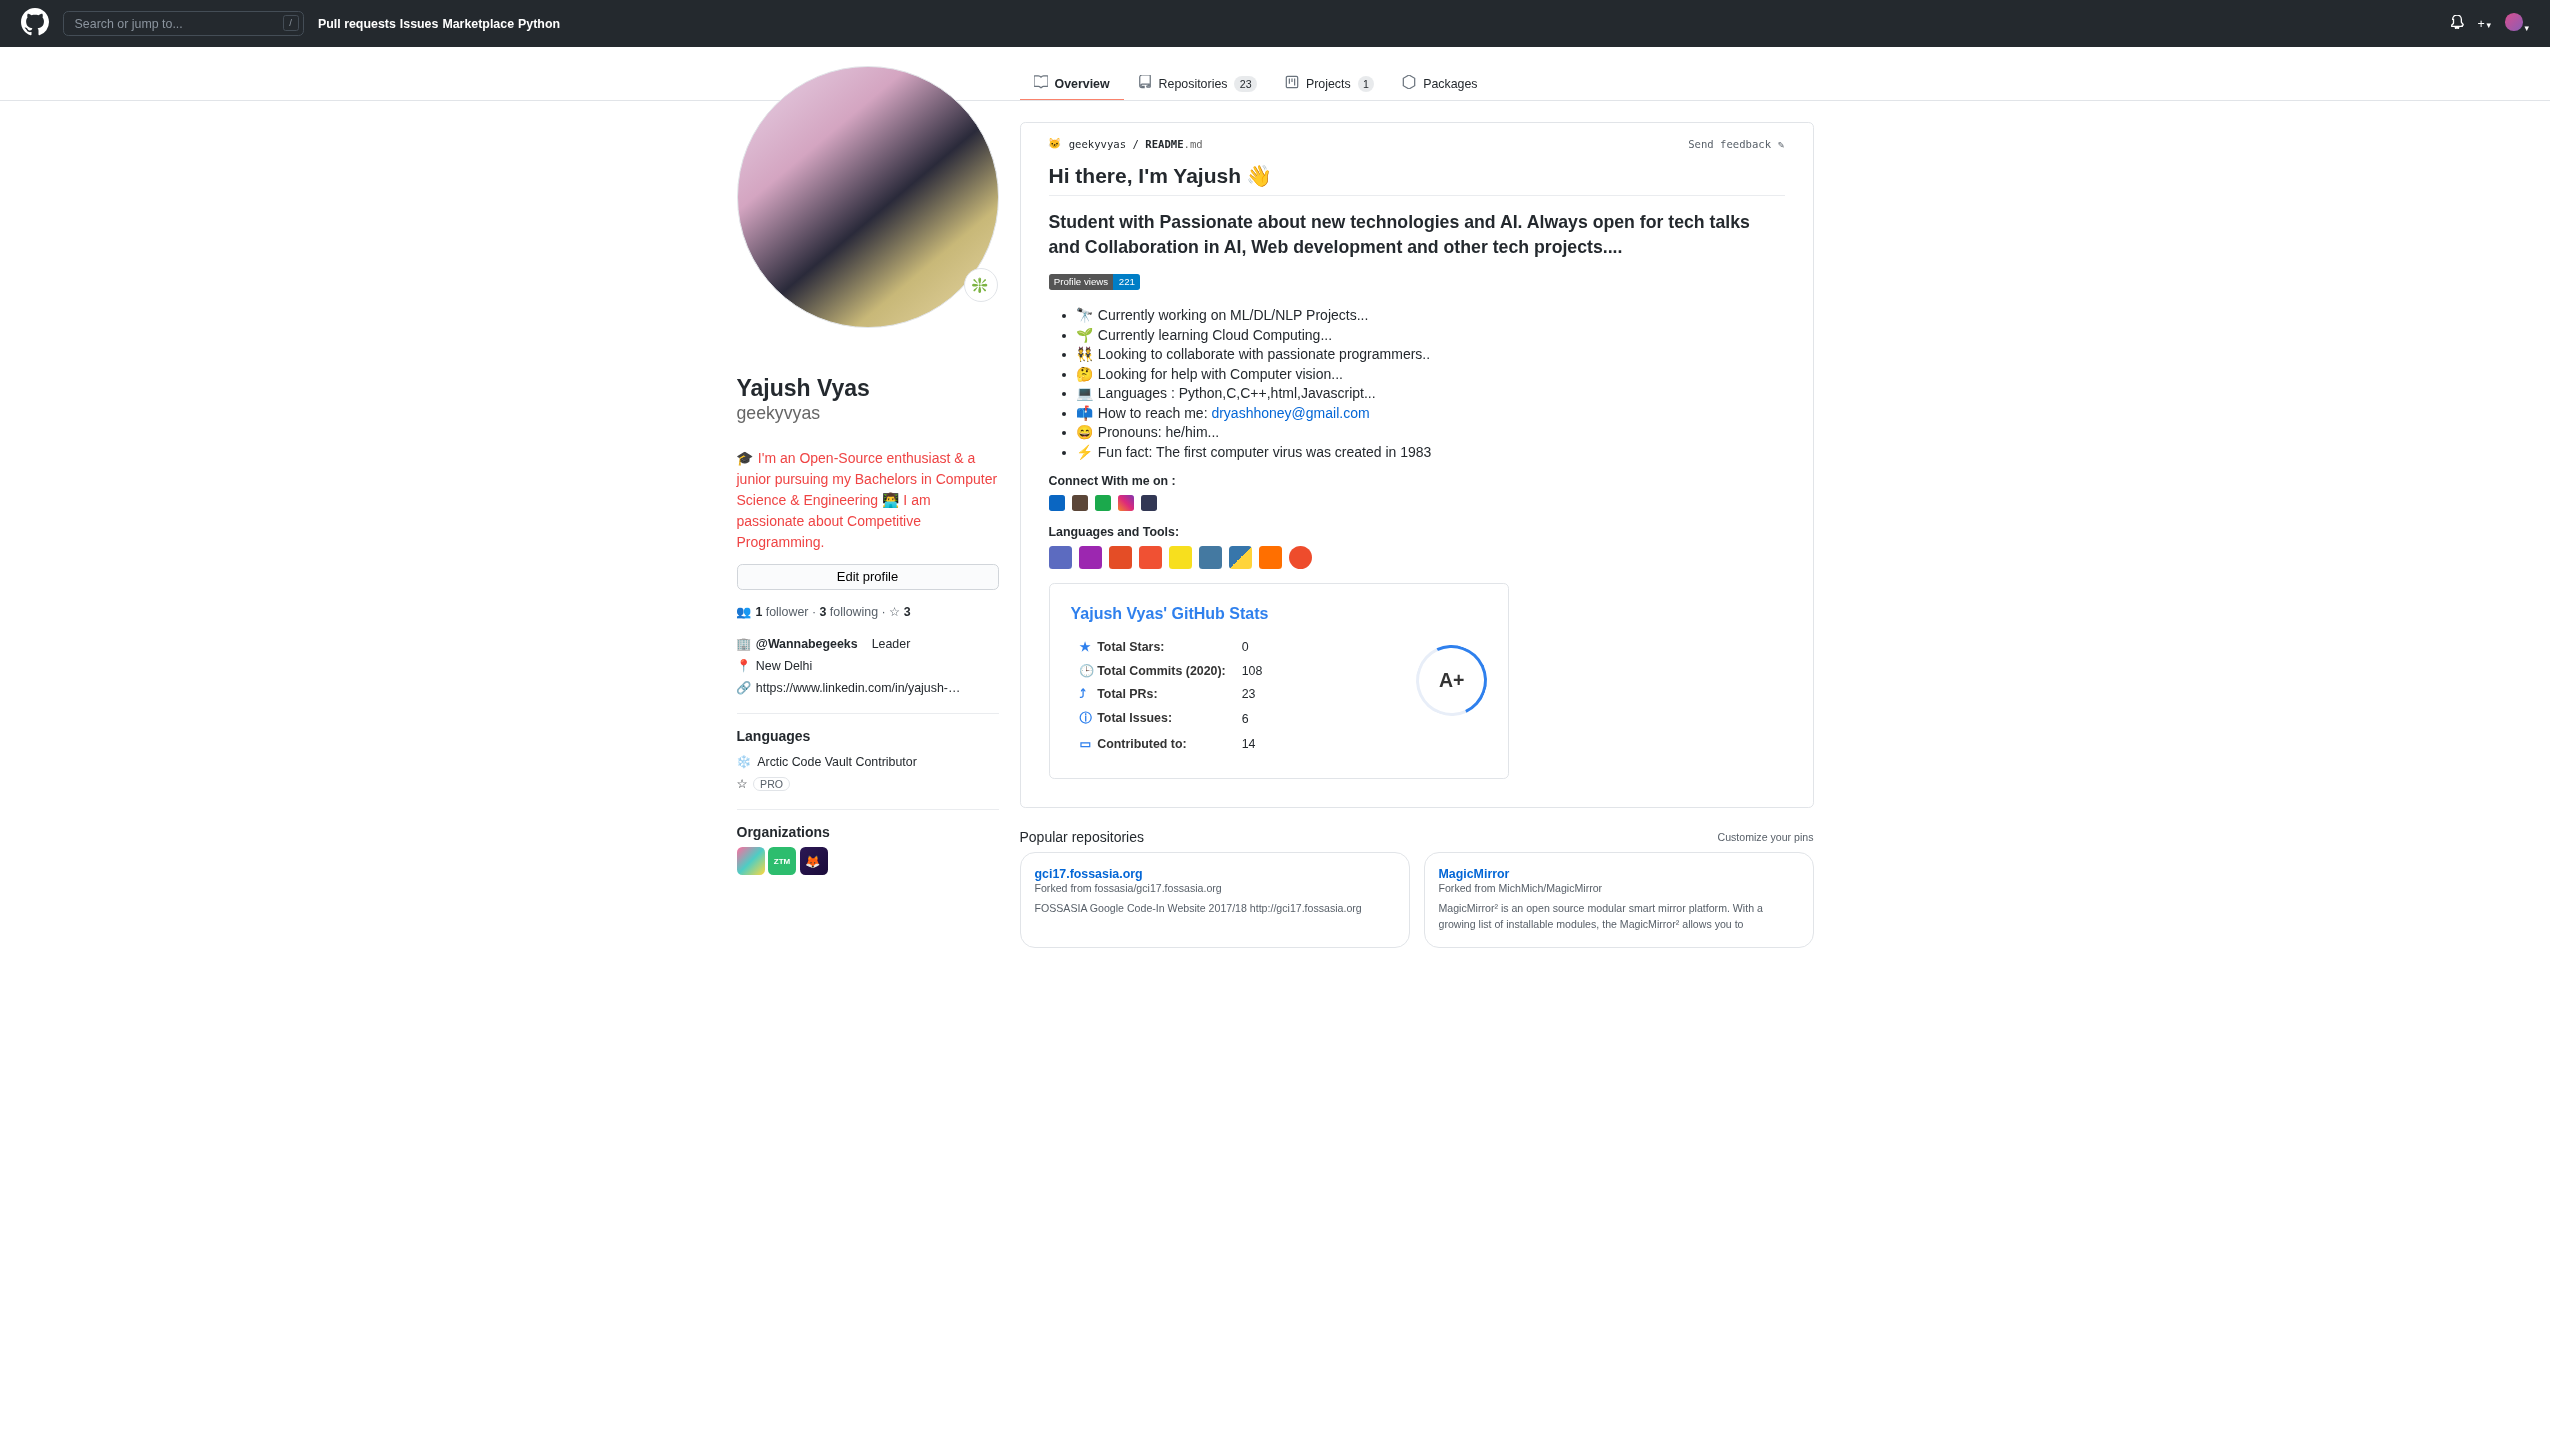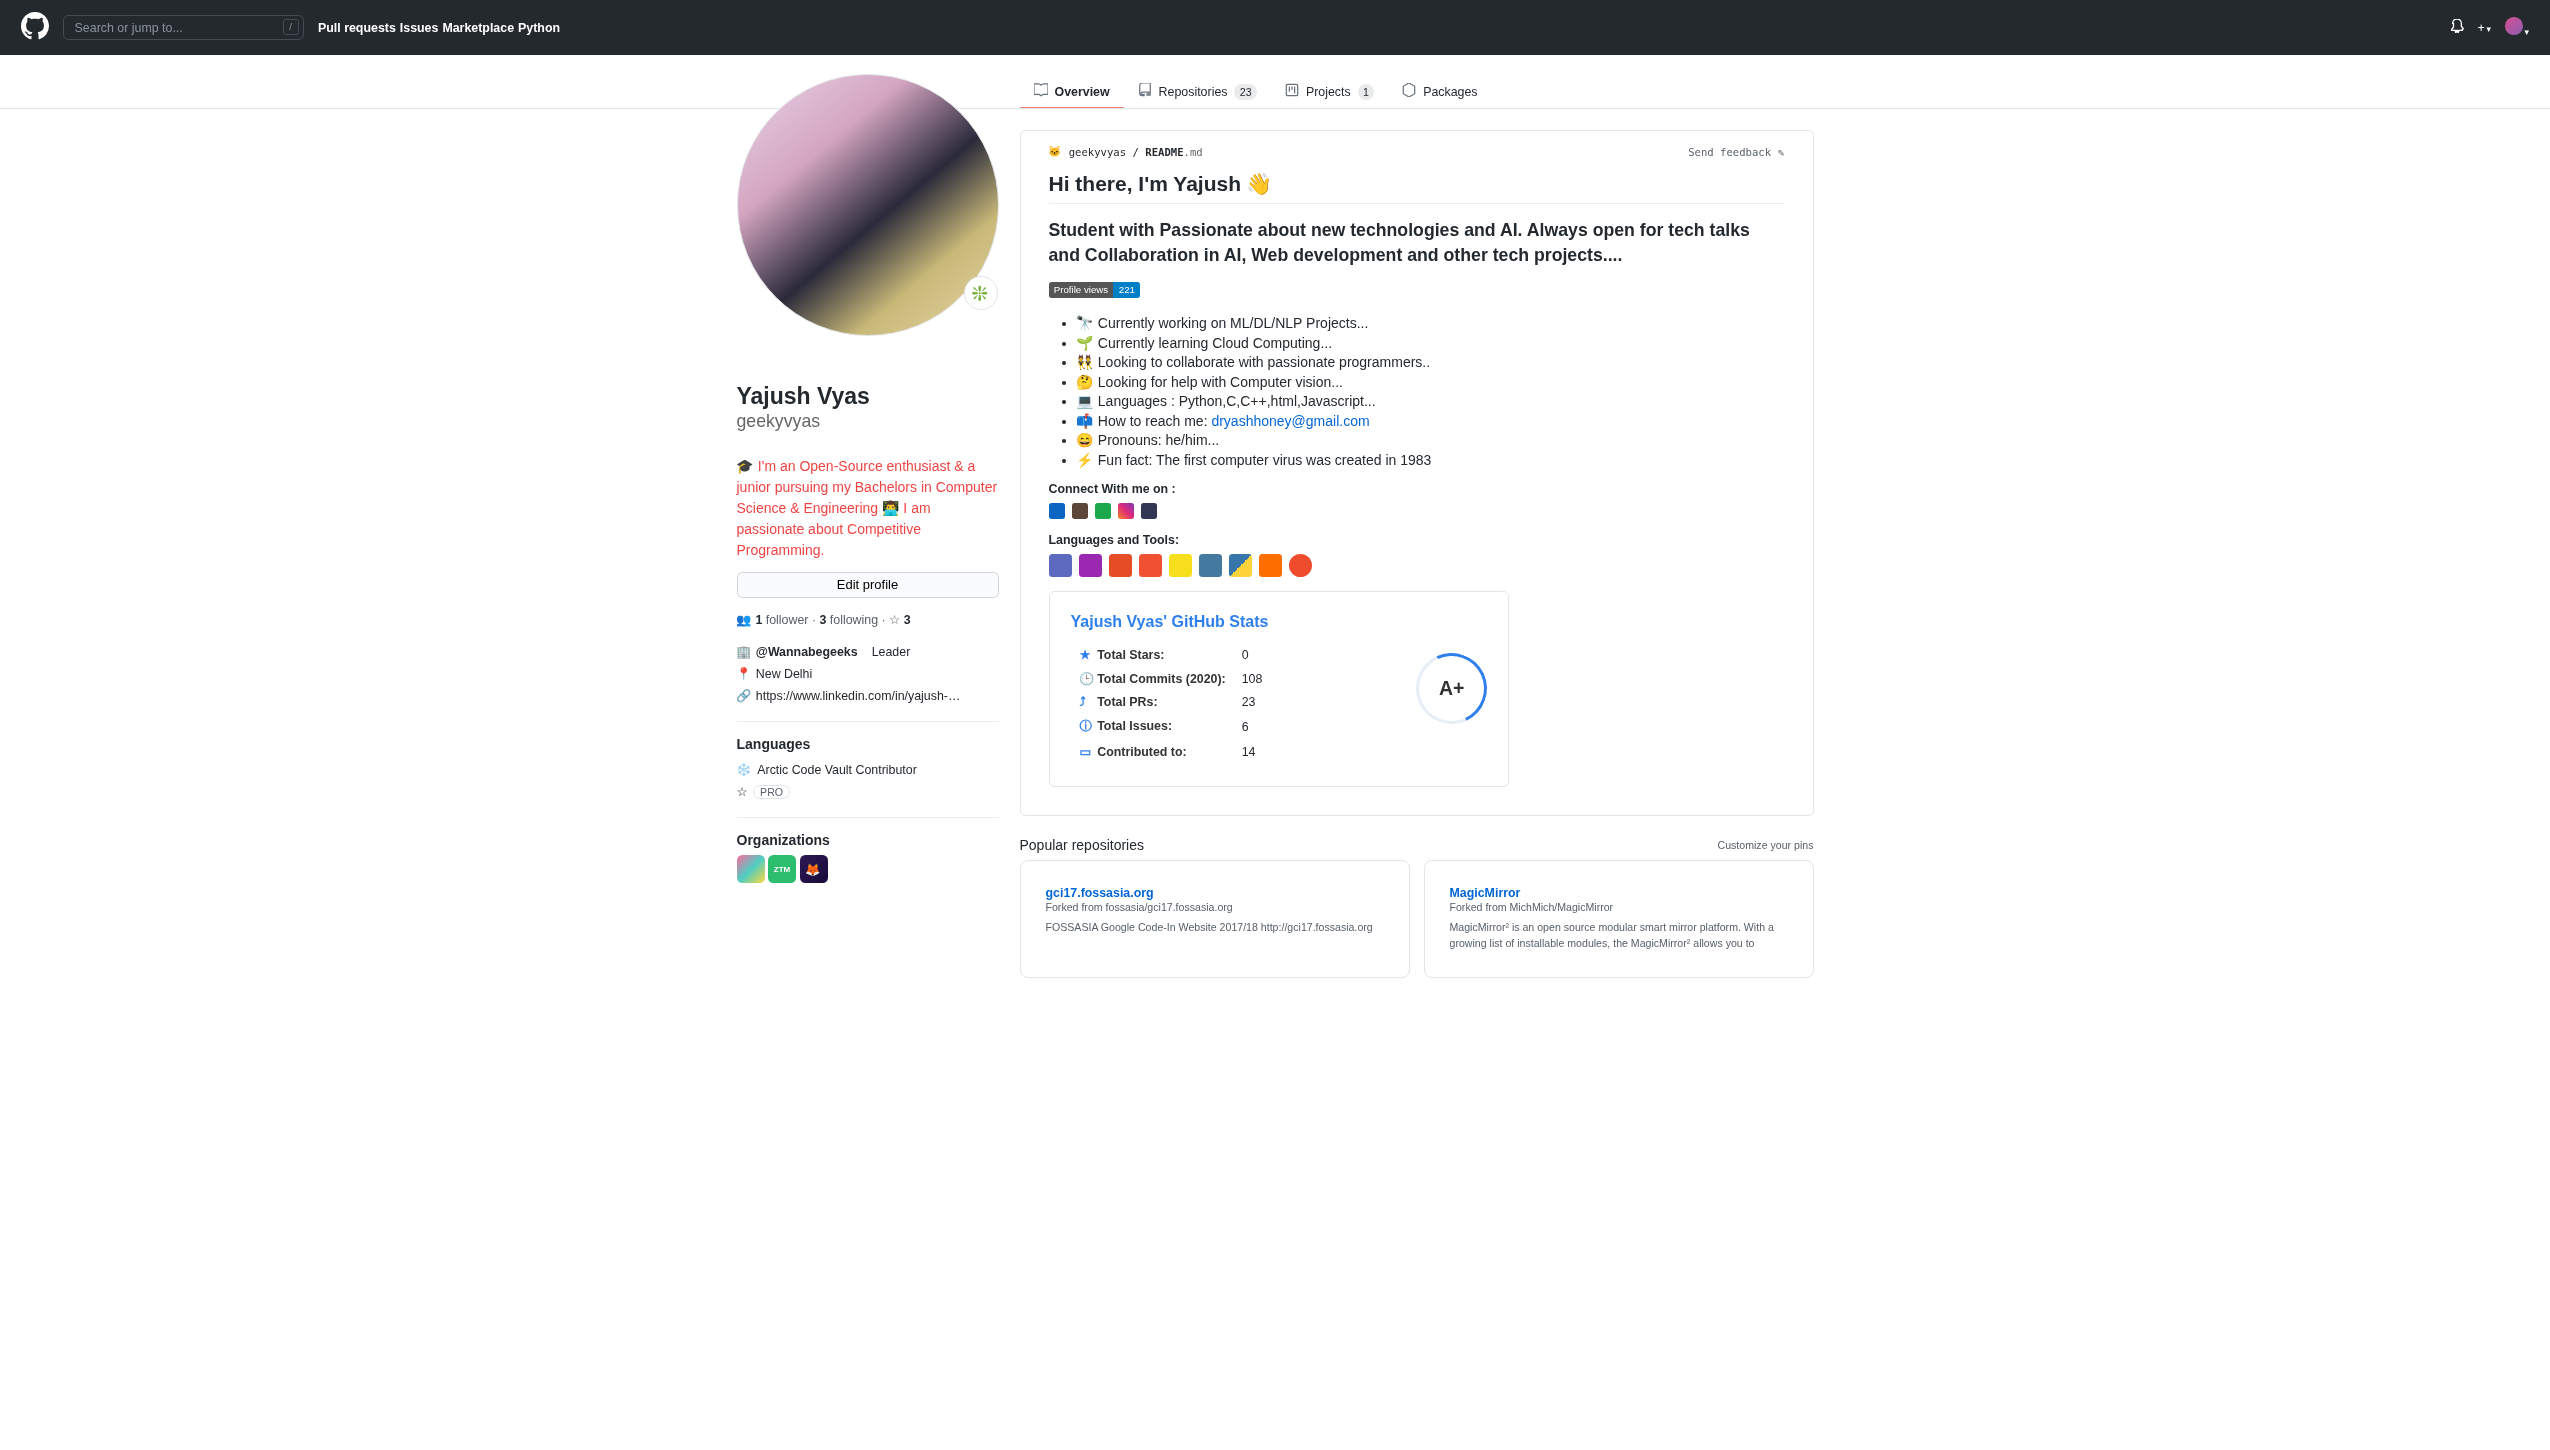--- a/index.html
+++ b/index.html
@@ -1,19 +1,19 @@
 <!DOCTYPE html>
 <html style="font-size:14px"><head>
 <meta charset="utf-8">
 <style>
 * { box-sizing: border-box; margin: 0; padding: 0; }
 body { font-family: -apple-system, BlinkMacSystemFont, "Segoe UI", Helvetica, Arial, sans-serif; font-size: 12.4px; color: #24292e; background: #fff; }
 a { color: #0366d6; text-decoration: none; }
 
-.header { background: #24292e; height: 55px; display: flex; align-items: center; padding: 0 21px; }
+.header { background: #24292e; height: 47px; display: flex; align-items: center; padding: 0 21px; }
 .header .logo { color: #fff; margin-right: 14px; }
 .header .search { position: relative; margin-right: 14px; }
 .header .search input { width: 241px; height: 25px; background: #24292e; border: 0.9px solid #444d56; border-radius: 5.3px; padding: 0 26.6px 0 10.6px; color: #ccc; font-size: 12.4px; }
 .header .search input::placeholder { color: #8b949e; }
 .header .search .slash { position: absolute; right: 5.3px; top: 4.4px; width: 16px; height: 16px; border: 0.9px solid #444d56; border-radius: 2.7px; color: #8b949e; font-size: 9.7px; text-align: center; line-height: 14px; }
 .header nav { display: flex; gap: 4px; }
 .header nav a { color: #fff; font-weight: 600; font-size: 12.4px; }
 .header .right { margin-left: auto; display: flex; align-items: center; gap: 14px; color: #fff; }
 .header .avatar-sm { width: 17.7px; height: 17.7px; border-radius: 50%; background: linear-gradient(135deg,#d84e8f,#8a5eb5); display: inline-block; }
 .header .caret { font-size: 8.9px; margin-left: 1.8px; }
@@ -82,21 +82,21 @@
 .stats-table tr td { padding: 3.5px 7px; }
 .stats-table tr td:first-child { color: #333; font-weight: 600; }
 .stat-icon { width: 12.4px; display: inline-block; color: #2f80ed; margin-right: 5.3px; }
 .grade-ring { width: 71px; height: 71px; border-radius: 50%; border: 3.5px solid #e8eef8; border-top-color: #2f80ed; border-right-color: #2f80ed; display: flex; align-items: center; justify-content: center; font-size: 19.5px; font-weight: 600; color: #333; transform: rotate(20deg); }
 .grade-ring span { transform: rotate(-20deg); }
 
 .pins-head { display: flex; align-items: center; margin-bottom: 7px; }
 .pins-head h2 { font-size: 14px; font-weight: 400; }
 .pins-head .customize { margin-left: auto; font-size: 10.6px; color: #586069; cursor: pointer; }
 .pins-grid { display: grid; grid-template-columns: 1fr 1fr; gap: 14px; }
-.pin-card { border: 0.9px solid #e1e4e8; border-radius: 8px; padding: 25px; }
+.pin-card { border: 0.9px solid #e1e4e8; border-radius: 15px; padding: 14px; }
 .pin-card .repo-name { font-size: 12.4px; font-weight: 600; color: #0366d6; }
 .pin-card .forked { font-size: 10.6px; color: #586069; margin: 1.8px 0 7px 0; }
 .pin-card .desc { font-size: 10.6px; color: #586069; line-height: 1.5; }
 
 svg { fill: currentColor; }
 </style>
 </head>
 <body>
 
 <div class="header">

